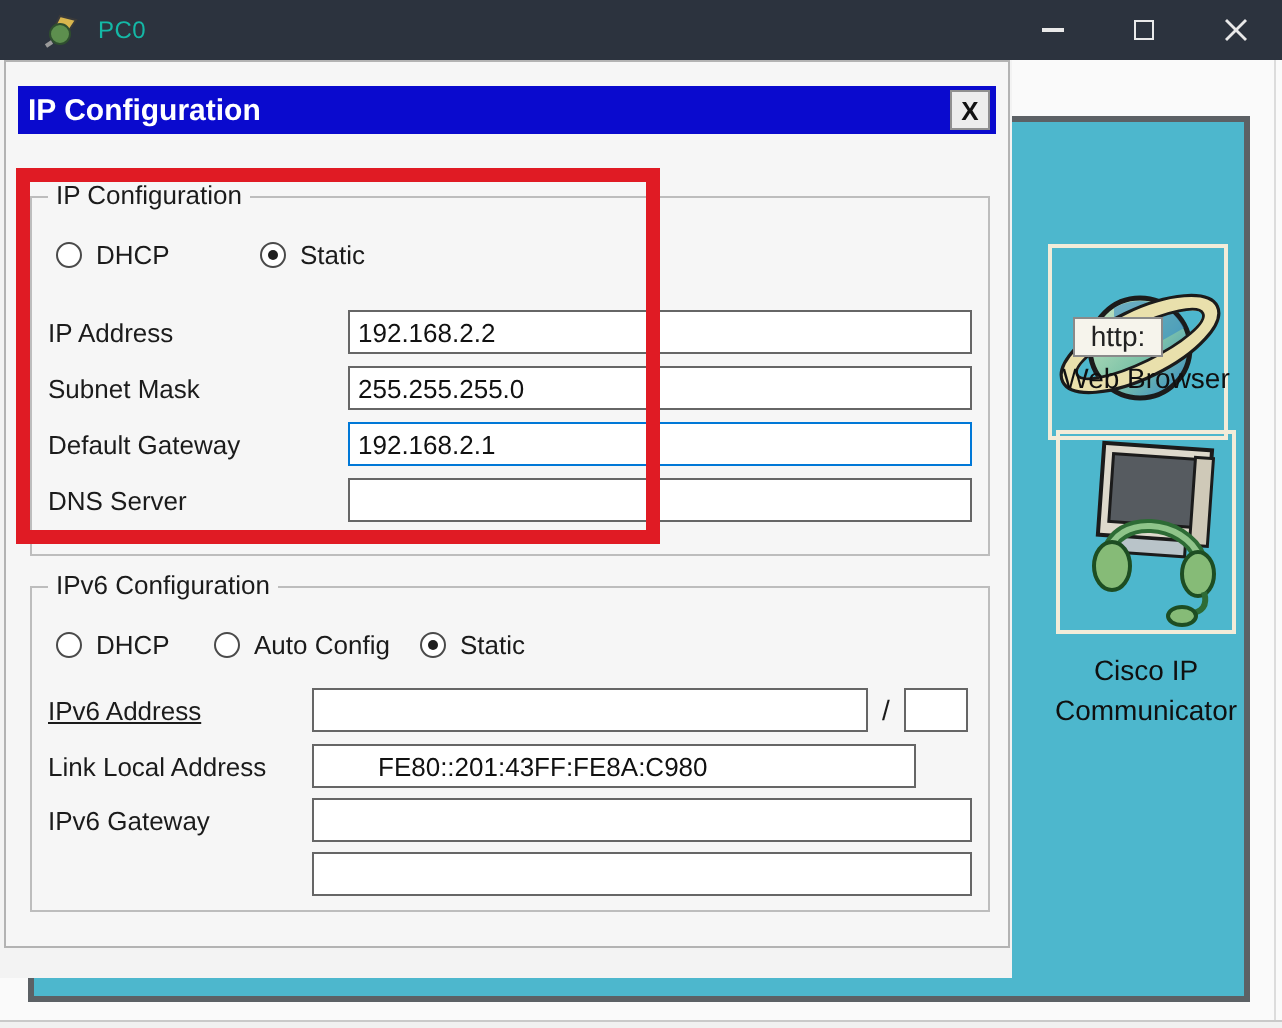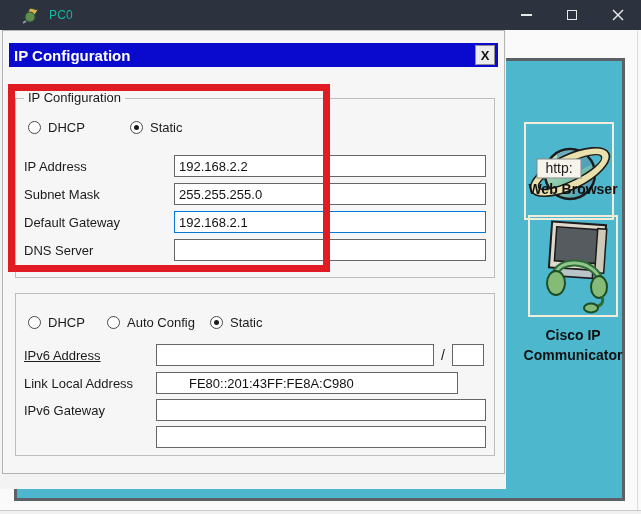--- a/index.html
+++ b/index.html
@@ -13,21 +13,21 @@
   .win-controls{position:absolute;right:0;top:0;height:30px;display:flex;}
   .win-btn{width:46px;height:30px;display:flex;align-items:center;justify-content:center;}
   .glyph-min{width:11px;height:2px;background:#e9e9e9;}
   .glyph-max{width:10px;height:10px;border:1.5px solid #e9e9e9;}
 
   
   .desktop-panel{position:absolute;left:14px;top:58px;width:611px;height:443px;background:#4db7cd;border:3px solid #5c6165;z-index:1;}
   .app-frame{position:absolute;border:2px solid #f2ecd9;background:transparent;z-index:2;}
   .frame-web{left:524px;top:74px;width:90px;height:98px;margin-top:48px;}
   .frame-cisco{left:528px;top:215px;width:90px;height:102px;}
-  .app-label{position:absolute;z-index:2;color:#101010;font-weight:bold;font-size:14px;text-align:center;}
+  .app-label{position:absolute;z-index:2;color:#101010;font-weight:normal;font-size:14px;text-align:center;}
   .label-web{left:506px;top:181px;width:134px;}
   .label-cisco{left:504px;top:325px;width:138px;line-height:20px;}
 
   
   .dialog-outer{position:absolute;left:0;top:30px;width:506px;height:459px;background:#f3f3f3;z-index:3;}
   .dialog{position:absolute;left:2px;top:0;width:503px;height:444px;background:#f6f6f6;border:1px solid #b3b3b3;}
   .dlg-header{position:absolute;left:6px;top:12px;width:489px;height:24px;background:#0a0ace;color:#fff;display:flex;align-items:center;}
   .dlg-header .dlg-title{font-size:15px;font-weight:bold;padding-left:5px;}
   .dlg-close{position:absolute;right:3px;top:2px;width:20px;height:20px;background:#ececec;border:1px solid #8f8f8f;color:#111;
              font-size:13px;font-weight:bold;display:flex;align-items:center;justify-content:center;cursor:default;}
@@ -159,20 +159,21 @@
         <input class="fld-input" style="left: 158px; top: 84px; width: 312px;" readonly="" value="255.255.255.0">
 
         <span class="fld-label" style="left:8px;top:116px;">Default Gateway</span>
         <input class="fld-input focused" style="left: 158px; top: 112px; width: 312px;" readonly="" value="192.168.2.1">
 
         <span class="fld-label" style="left:8px;top:144px;">DNS Server</span>
         <input class="fld-input" style="left: 158px; top: 140px; width: 312px;" readonly="" value="">
       </div>
 
       <div class="groupbox group-ipv6">
+        <span class="legend">IPv6 Configuration</span>
 
         <div class="radio-item" style="left:12px;">
           <span class="radio"></span>
           <span class="radio-label">DHCP</span>
         </div>
         <div class="radio-item" style="left:91px;">
           <span class="radio"></span>
           <span class="radio-label">Auto Config</span>
         </div>
         <div class="radio-item" style="left:194px;">

